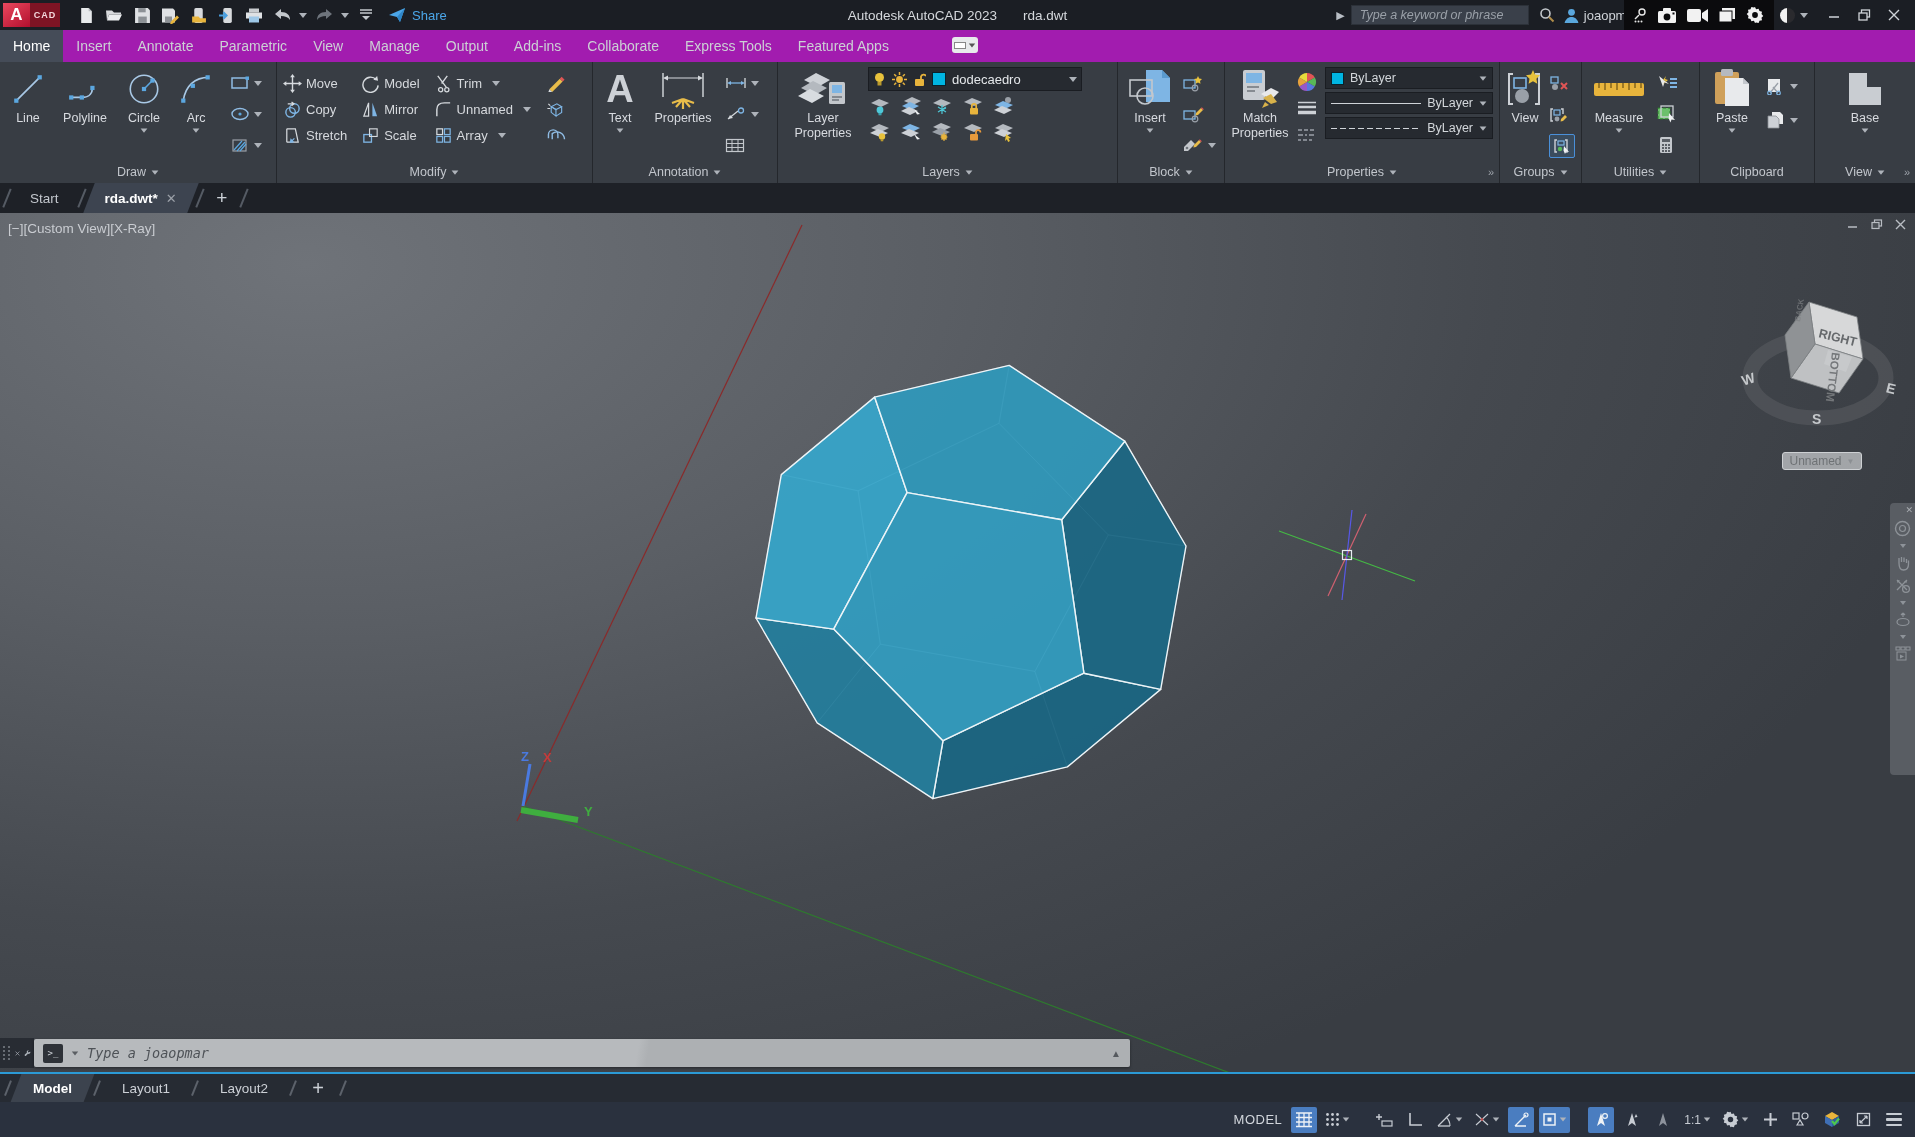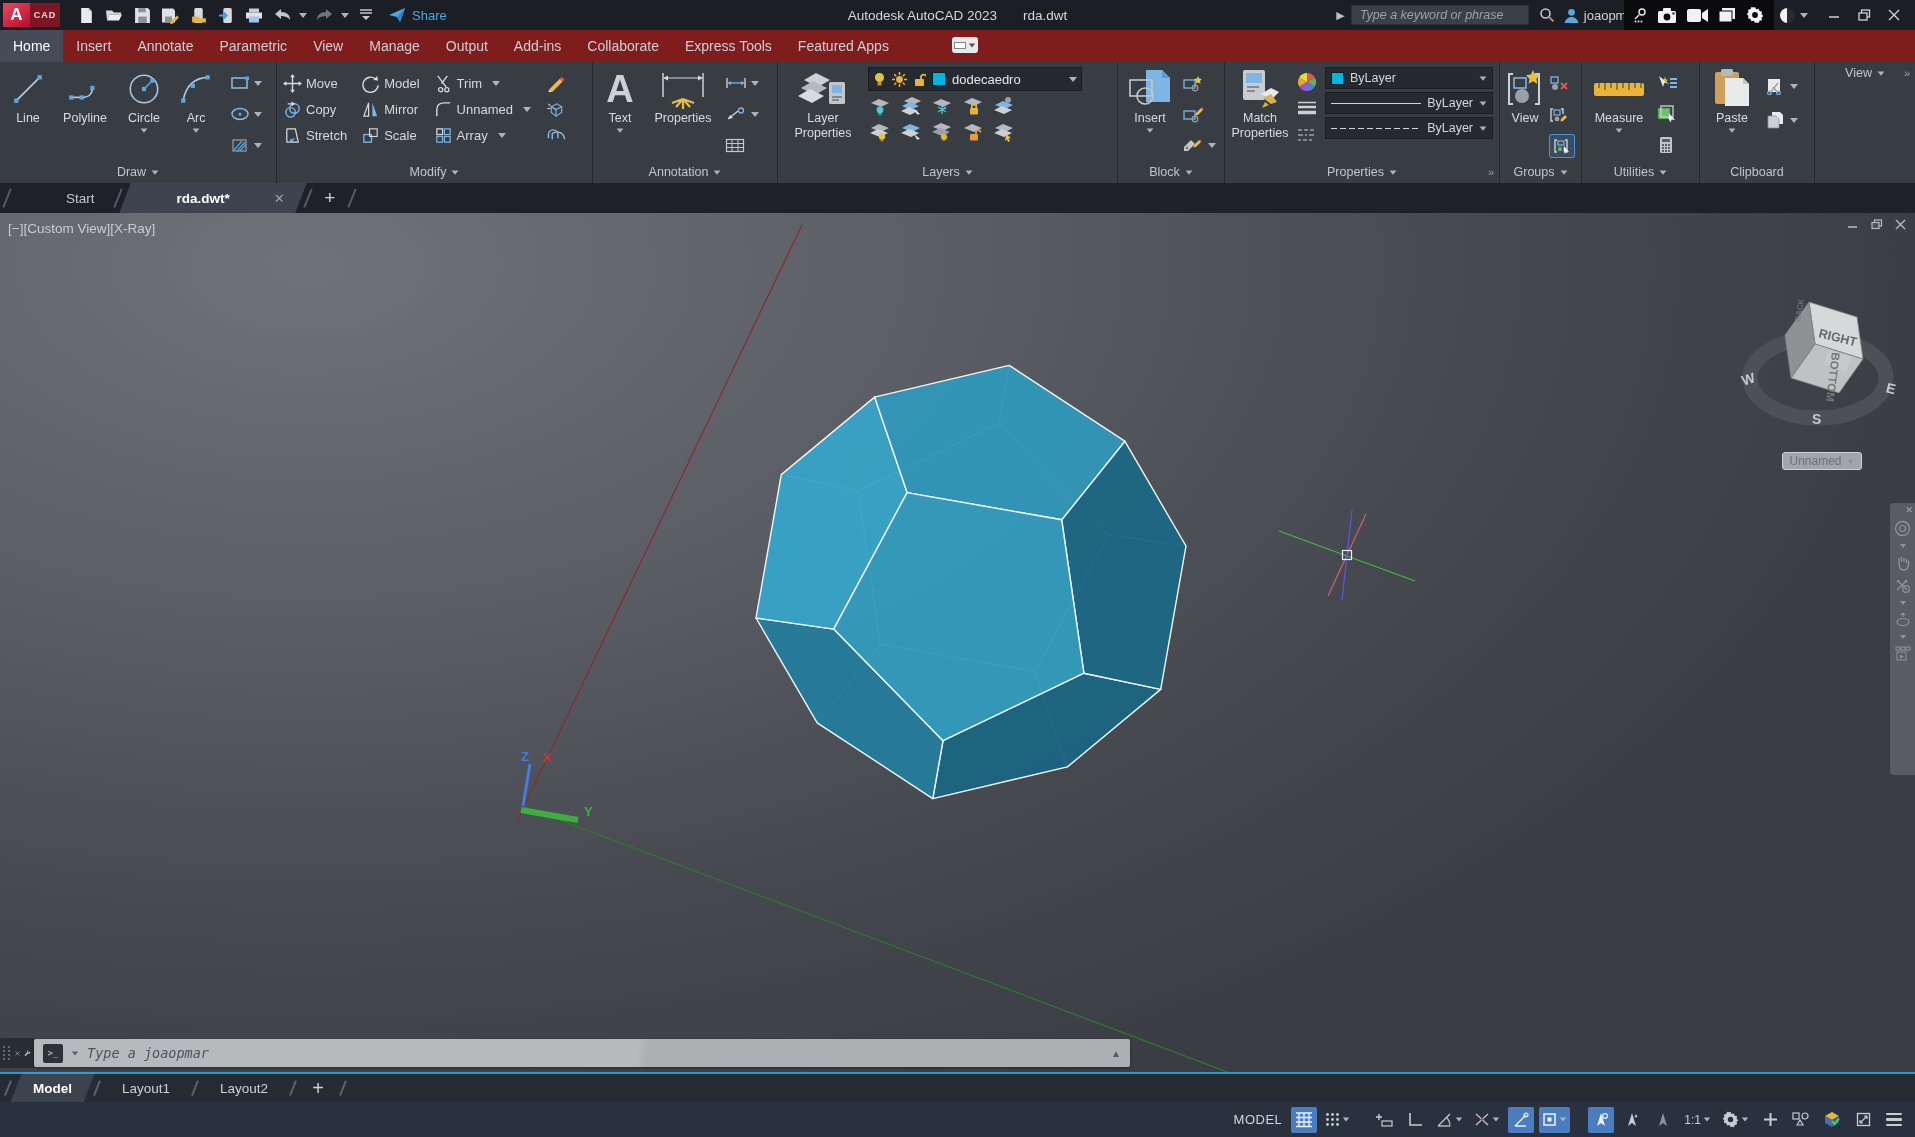--- a/index.html
+++ b/index.html
@@ -26,21 +26,21 @@
   .searchbox { width:178px; height:20px; background:#3a404a; border:1px solid #2c3139; color:#9aa0a8;
     font-style:italic; font-size:12.5px; padding:0 8px; display:flex; align-items:center; }
   .mag { margin:0 8px 0 10px; cursor:pointer; }
   .uname { color:#cfd3d8; font-size:13px; margin-left:4px; }
   .overlaybox { display:flex; align-items:center; gap:10px; background:#0b0b0d; height:30px; padding:0 10px;
     margin-left:-14px; }
   .halfmoon { width:15px; height:15px; border-radius:50%; background:linear-gradient(90deg,#f2f2f2 50%,#2a2a2e 50%); margin-left:6px; }
   .winbtns { display:flex; align-items:center; gap:8px; margin:0 10px 0 14px; color:#cfd3d8; }
   .winbtn { width:22px; height:22px; display:flex; align-items:center; justify-content:center; cursor:pointer; }
   
-  .ribbontabs { height:32px; background:#7f1d1d; display:flex; align-items:stretch; color:#ccd0d5; font-size:14px; position:relative; }
+  .ribbontabs { height:32px; background:#a21caf; display:flex; align-items:stretch; color:#ccd0d5; font-size:14px; position:relative; }
   .rtab { padding:0 13px; display:flex; align-items:center; cursor:pointer; }
   .rtab.active { background:#454c58; color:#ffffff; }
   .ribbon-toggle { position:absolute; left:952px; top:7px; width:26px; height:16px; background:#e8eaec;
     border-radius:3px; display:flex; align-items:center; justify-content:center; gap:2px; cursor:pointer; }
   .ribbon-toggle .caret{ border-top-color:#555; transform:scale(.8); }
   
   .ribbon { height:121px; background:#383d44; display:flex; }
   .panel { border-right:1px solid #24272c; display:flex; flex-direction:column; flex:none; }
   .pbody { flex:1; display:flex; padding:5px 6px 0 6px; gap:6px; }
   .plabel { height:22px; display:flex; align-items:center; justify-content:center; gap:5px; color:#c2c6cc;
@@ -69,21 +69,21 @@
   .wline { flex:1; height:1px; background:#cfd3d8; }
   .wline.dashed { background:repeating-linear-gradient(90deg,#cfd3d8 0 6px,transparent 6px 9px); }
   
   .filetabs { height:30px; background:#1e2127; display:flex; align-items:stretch; color:#c3c7cd; font-size:13.5px; }
   .fslash { width:14px; position:relative; }
   .fslash::before { content:""; position:absolute; left:6px; top:5px; bottom:5px; width:1.5px;
     background:#555b64; transform:rotate(22deg); }
   .ftab { position:relative; padding:0 16px; display:flex; align-items:center; gap:8px; cursor:pointer; }
   .ftab.active { color:#fff; font-weight:bold; }
   .ftab.active::before { content:""; position:absolute; inset:0; background:#3d4450; transform:skewX(-21deg); }
-  .ftab > * { position:relative;margin-left:36px; }
+  .ftab > * { position:relative; }
   .ftab .x { color:#9ba0a8; font-weight:normal; font-size:13px; }
   .fplus { width:30px; display:flex; align-items:center; justify-content:center; color:#ccd1d7;
     font-size:19px; cursor:pointer; }
   
   .viewport { position:relative; height:859px;
     background:radial-gradient(1700px 950px at 16% 6%, #6f7379 0%, #5a5e64 38%, #45494f 70%, #393d43 100%); }
   .vplabel { position:absolute; left:8px; top:8px; color:#c9ccd1; font-size:13.5px; }
   .vpwin { position:absolute; right:6px; top:6px; display:flex; gap:10px; color:#b9bdc3; }
   .vpwin span { cursor:pointer; width:14px; text-align:center; font-size:12px; }
   .overlay { position:absolute; left:0; top:0; pointer-events:none; }
@@ -904,20 +904,31 @@
             <span class="caret"></span>
           </span>
       </div>
     </div>
     <div class="plabel">
         <span>Clipboard</span>
       </div>
   </div>
 
   <div class="panel" style="width:100px;border-right:none">
+    <div class="pbody" style="justify-content:center">
+      <div class="bigbtn" style="width:52px">
+        <span class="bicon">
+            <svg width="44" height="40" viewBox="0 0 44 40">
+              <path d="M6 4h18v14h14v18H6z" fill="#c9cdd2"></path>
+            </svg>
+          </span>
+        <span>Base</span>
+        <span class="caret"></span>
+      </div>
+    </div>
     <div class="plabel">
         <span>View</span>
         <span class="caret"></span>
         <span class="pmore">»</span>
       </div>
   </div>
 </div>
 
 <div class="filetabs">
   <span class="fslash"></span>

